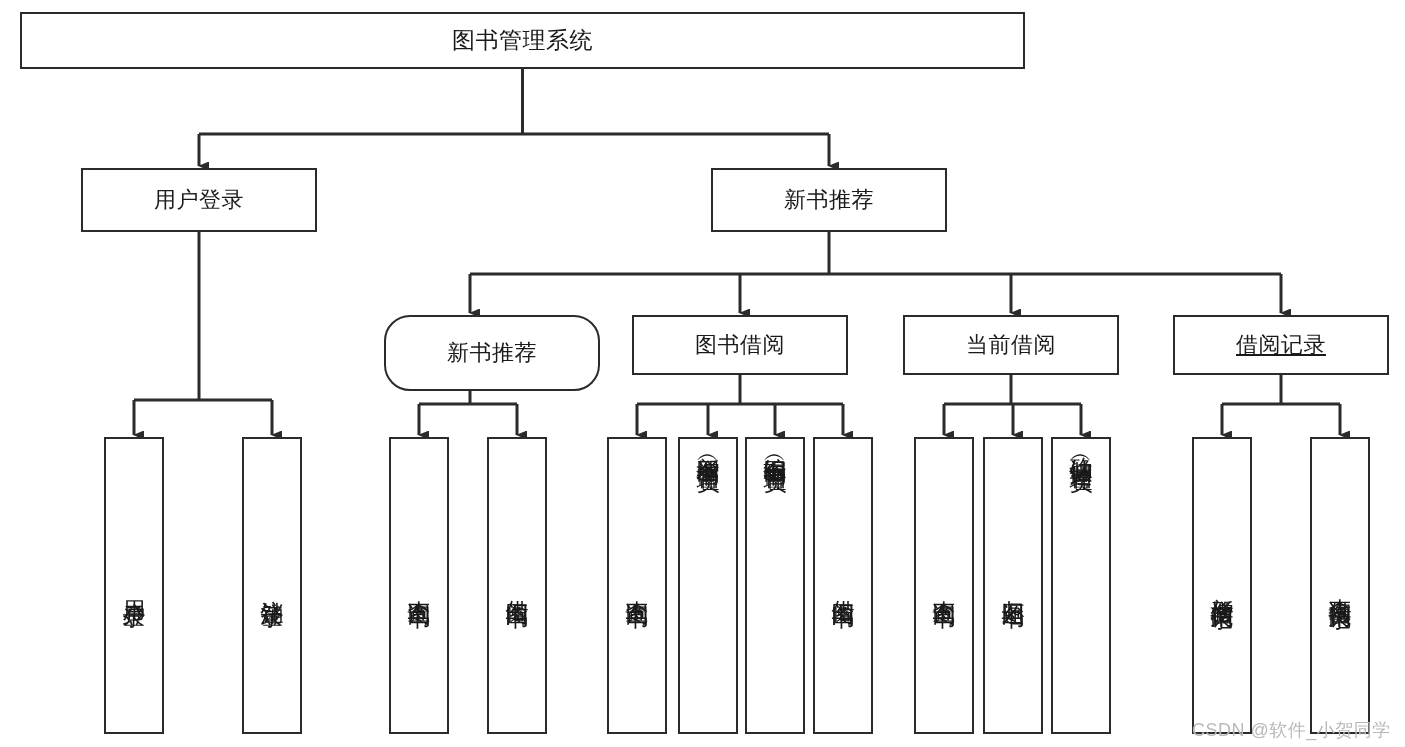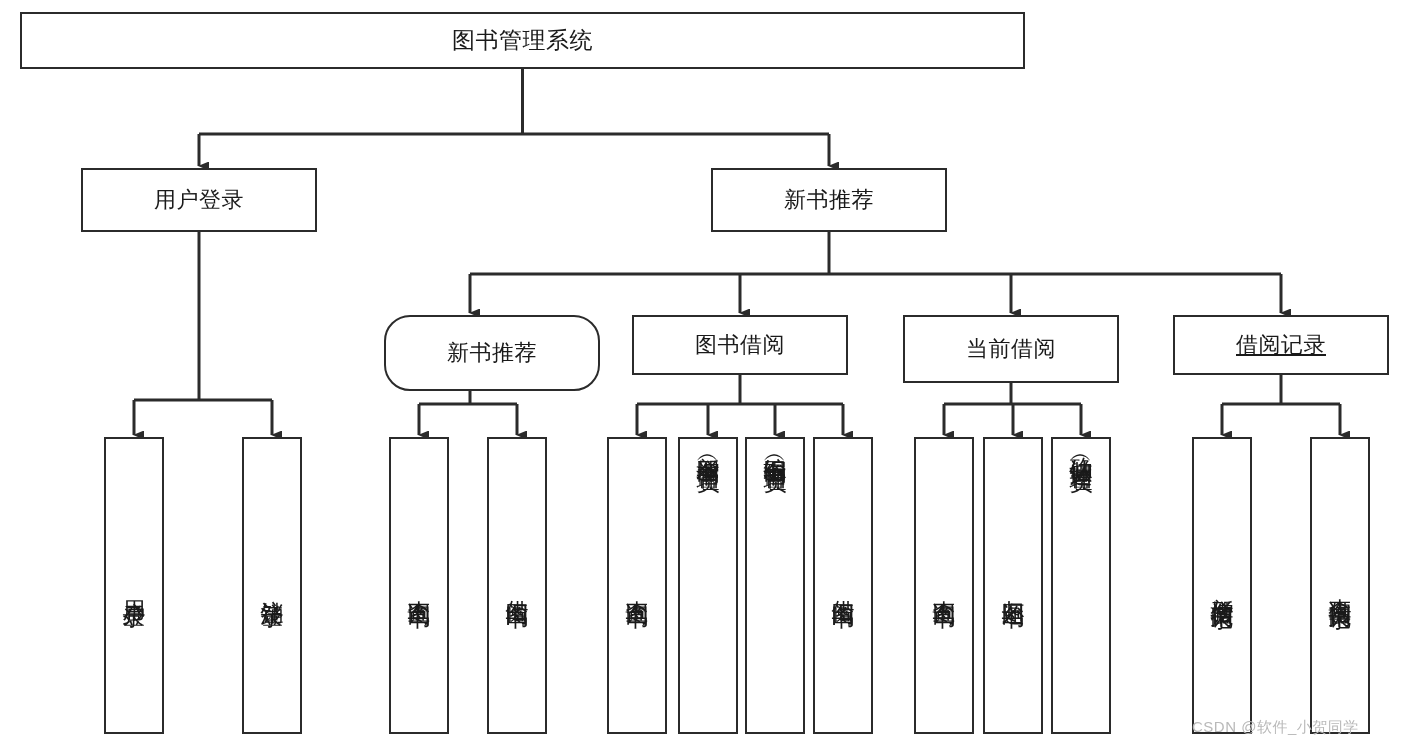--- a/index.html
+++ b/index.html
@@ -59,21 +59,21 @@
     font-size: 23px;
     line-height: 1.0;
     letter-spacing: 2px;
     margin: 0 auto;
   }
   .node-vertical.v-center {
     align-items: center;
   }
   .watermark {
     position: absolute;
-    font-size: 15px;
+    font-size: 18px;
     color: #b9b9b9;
     white-space: nowrap;
     letter-spacing: 0.5px;
   }
 </style>
 </head>
 <body>
 
 <div id="diagram-root">
   <svg class="diagram-svg" viewBox="0 0 1405 747">
@@ -127,21 +127,21 @@
       </div>
       <div class="node-box node-horizontal" style="left: 711px; top: 168px; width: 236px; height: 64px;">
         <span class="node-label">新书推荐</span>
       </div>
       <div class="node-box node-horizontal" style="left: 384px; top: 315px; width: 216px; height: 76px; border-radius: 26px;">
         <span class="node-label">新书推荐</span>
       </div>
       <div class="node-box node-horizontal" style="left: 632px; top: 315px; width: 216px; height: 60px;">
         <span class="node-label">图书借阅</span>
       </div>
-      <div class="node-box node-horizontal" style="left: 903px; top: 315px; width: 216px; height: 68px;">
+      <div class="node-box node-horizontal" style="left: 903px; top: 315px; width: 216px; height: 60px;">
         <span class="node-label">当前借阅</span>
       </div>
       <div class="node-box node-horizontal" style="left: 1173px; top: 315px; width: 216px; height: 60px; text-decoration: underline;">
         <span class="node-label">借阅记录</span>
       </div>
       <div class="node-box node-vertical v-center" style="left: 104px; top: 437px; width: 60px; height: 297px;">
         <span class="node-label">用户登录</span>
       </div>
       <div class="node-box node-vertical v-center" style="left: 242px; top: 437px; width: 60px; height: 297px;">
         <span class="node-label">注销登录</span>

